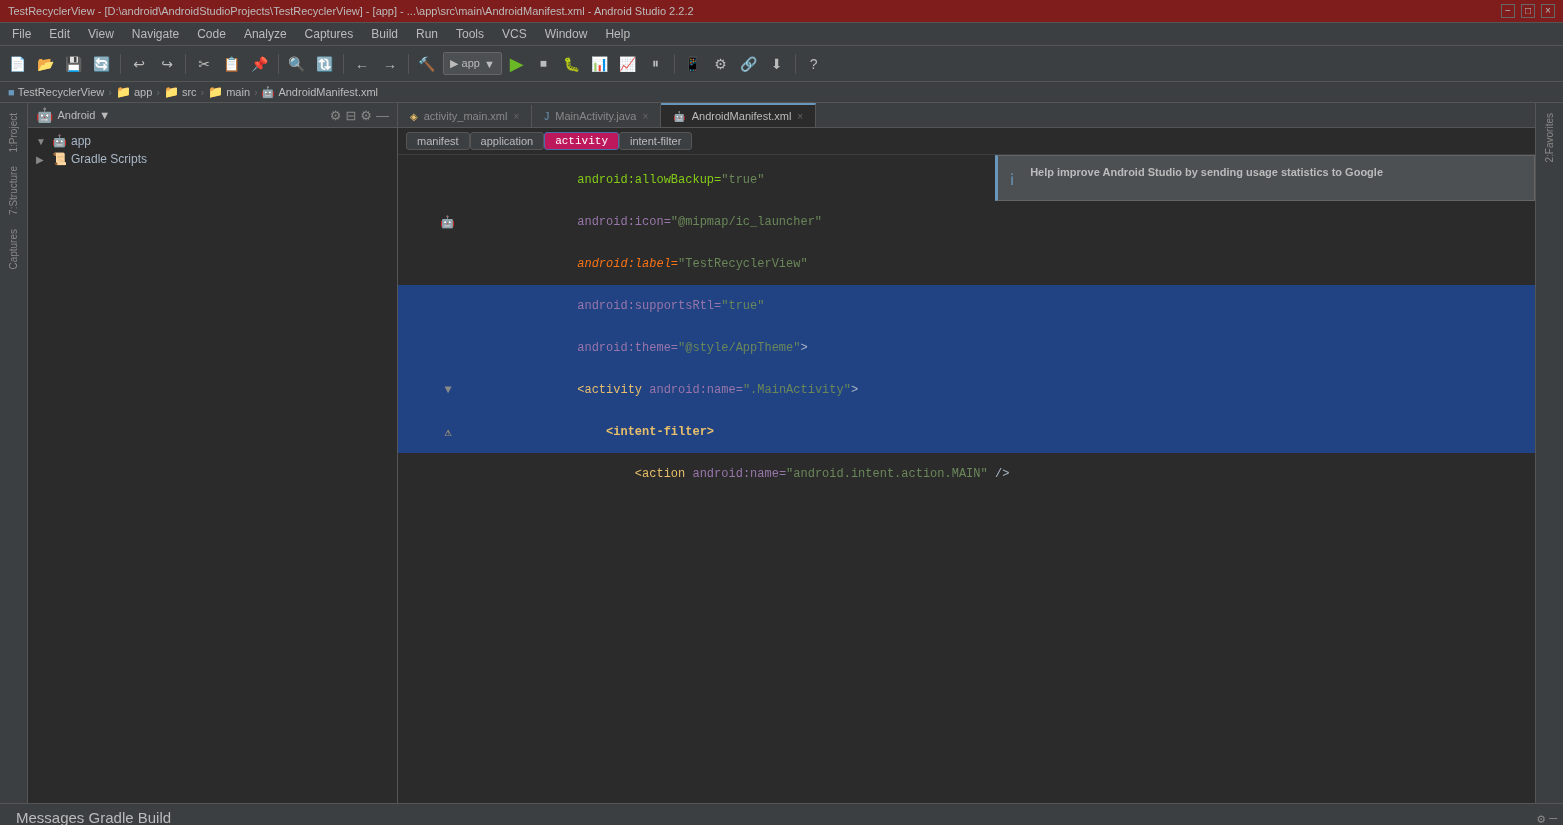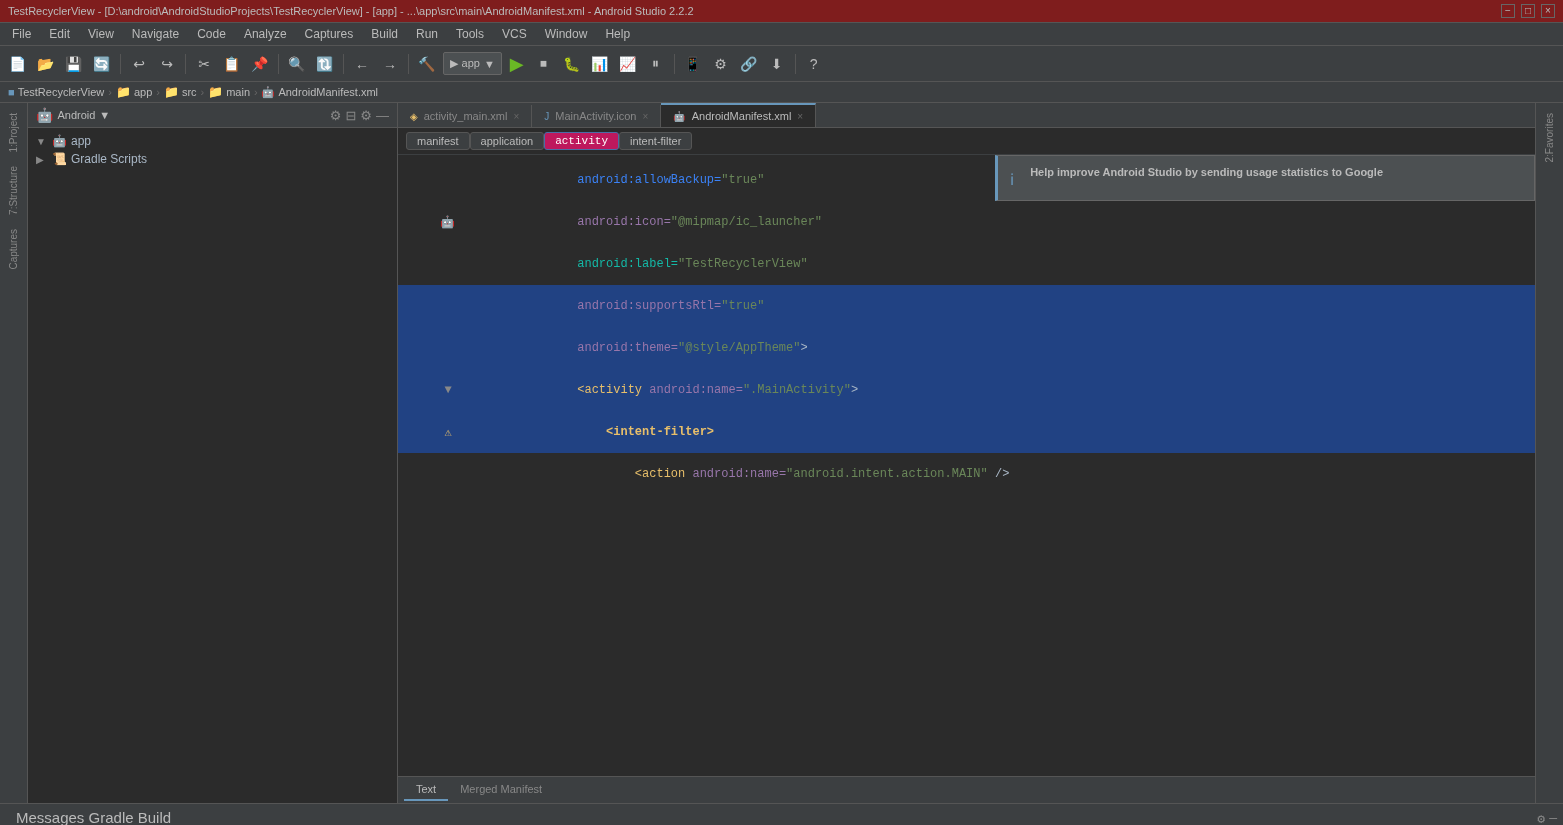--- a/index.html
+++ b/index.html
@@ -224,21 +224,21 @@
   <div id="editor-area">
 
     <div id="tabs-bar">
       <div class="tab">
         <span class="tab-icon" style="color:#e8bf6a;">◈</span>
         <span>activity_main.xml</span>
         <span class="tab-close">×</span>
       </div>
       <div class="tab">
         <span class="tab-icon" style="color:#6897bb;">J</span>
-        <span>MainActivity.icon</span>
+        <span>MainActivity.java</span>
         <span class="tab-close">×</span>
       </div>
       <div class="tab active">
         <span class="tab-icon" style="color:#6ab825;">🤖</span>
         <span>AndroidManifest.xml</span>
         <span class="tab-close">×</span>
       </div>
     </div>
 
     <div id="subtabs-bar">
@@ -248,39 +248,39 @@
       <div class="subtab">intent-filter</div>
     </div>
 
     <div id="code-editor">
       <div class="code-content">
 
         <div class="code-line">
           <div class="line-gutter"></div>
           <div class="line-marker"></div>
           <div class="line-content">
-            <span style="color:#3b82f6;">    android:allowBackup=</span><span style="color:#6a8759;">"true"</span>
+            <span style="color:#84cc16;">    android:allowBackup=</span><span style="color:#6a8759;">"true"</span>
           </div>
         </div>
 
         <div class="code-line">
           <div class="line-gutter"></div>
           <div class="line-marker">
             <span class="android-icon">🤖</span>
           </div>
           <div class="line-content">
             <span style="color:#9876aa;">    android:icon=</span><span style="color:#6a8759;">"@mipmap/ic_launcher"</span>
           </div>
         </div>
 
         <div class="code-line">
           <div class="line-gutter"></div>
           <div class="line-marker"></div>
           <div class="line-content">
-            <span style="color:#14b8a6;">    android:label=</span><span style="color:#6a8759;">"TestRecyclerView"</span>
+            <span style="color:#f97316;font-style:italic;">    android:label=</span><span style="color:#6a8759;">"TestRecyclerView"</span>
           </div>
         </div>
 
         <div class="code-line sel-blue">
           <div class="line-gutter"></div>
           <div class="line-marker"></div>
           <div class="line-content">
             <span style="color:#9876aa;">    android:supportsRtl=</span><span style="color:#6a8759;">"true"</span>
           </div>
         </div>
@@ -326,24 +326,20 @@
       <div id="notification">
         <div style="display:flex; gap:8px;">
           <span id="notification-icon">ℹ</span>
           <div>
             <div id="notification-title">Help improve Android Studio by sending usage statistics to Google</div>
           </div>
         </div>
       </div>
     </div>
 
-    <div style="background:#3c3f41; display:flex; border-top:1px solid #555; padding:2px 6px;">
-      <div style="padding:4px 12px; font-size:11px; font-family:Arial,sans-serif; color:#bbbbbb; cursor:pointer; border-bottom:2px solid #6897bb;">Text</div>
-      <div style="padding:4px 12px; font-size:11px; font-family:Arial,sans-serif; color:#888; cursor:pointer;">Merged Manifest</div>
-    </div>
 
   </div>
 
   <div id="right-sidebar">
     <span class="vert-text">2:Favorites</span>
   </div>
 
 </div>
 
 <div id="bottom-panel">

